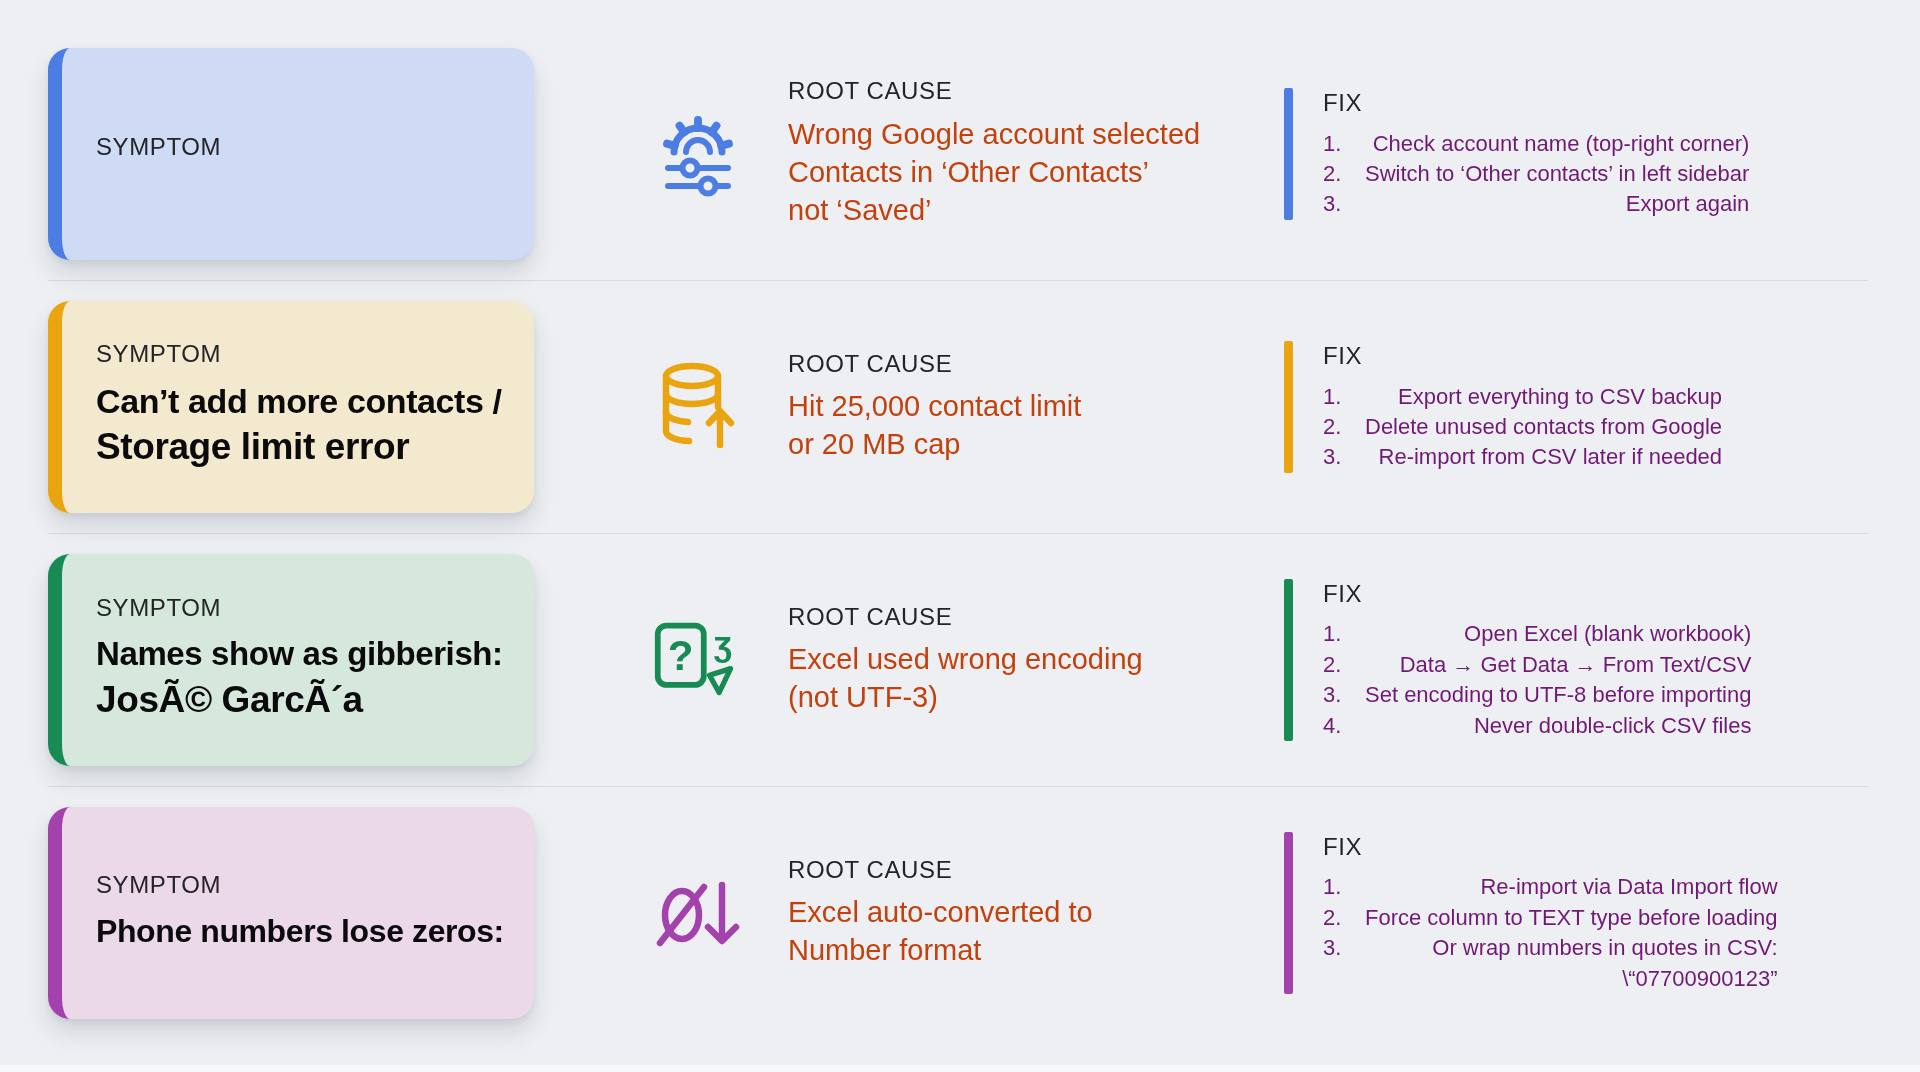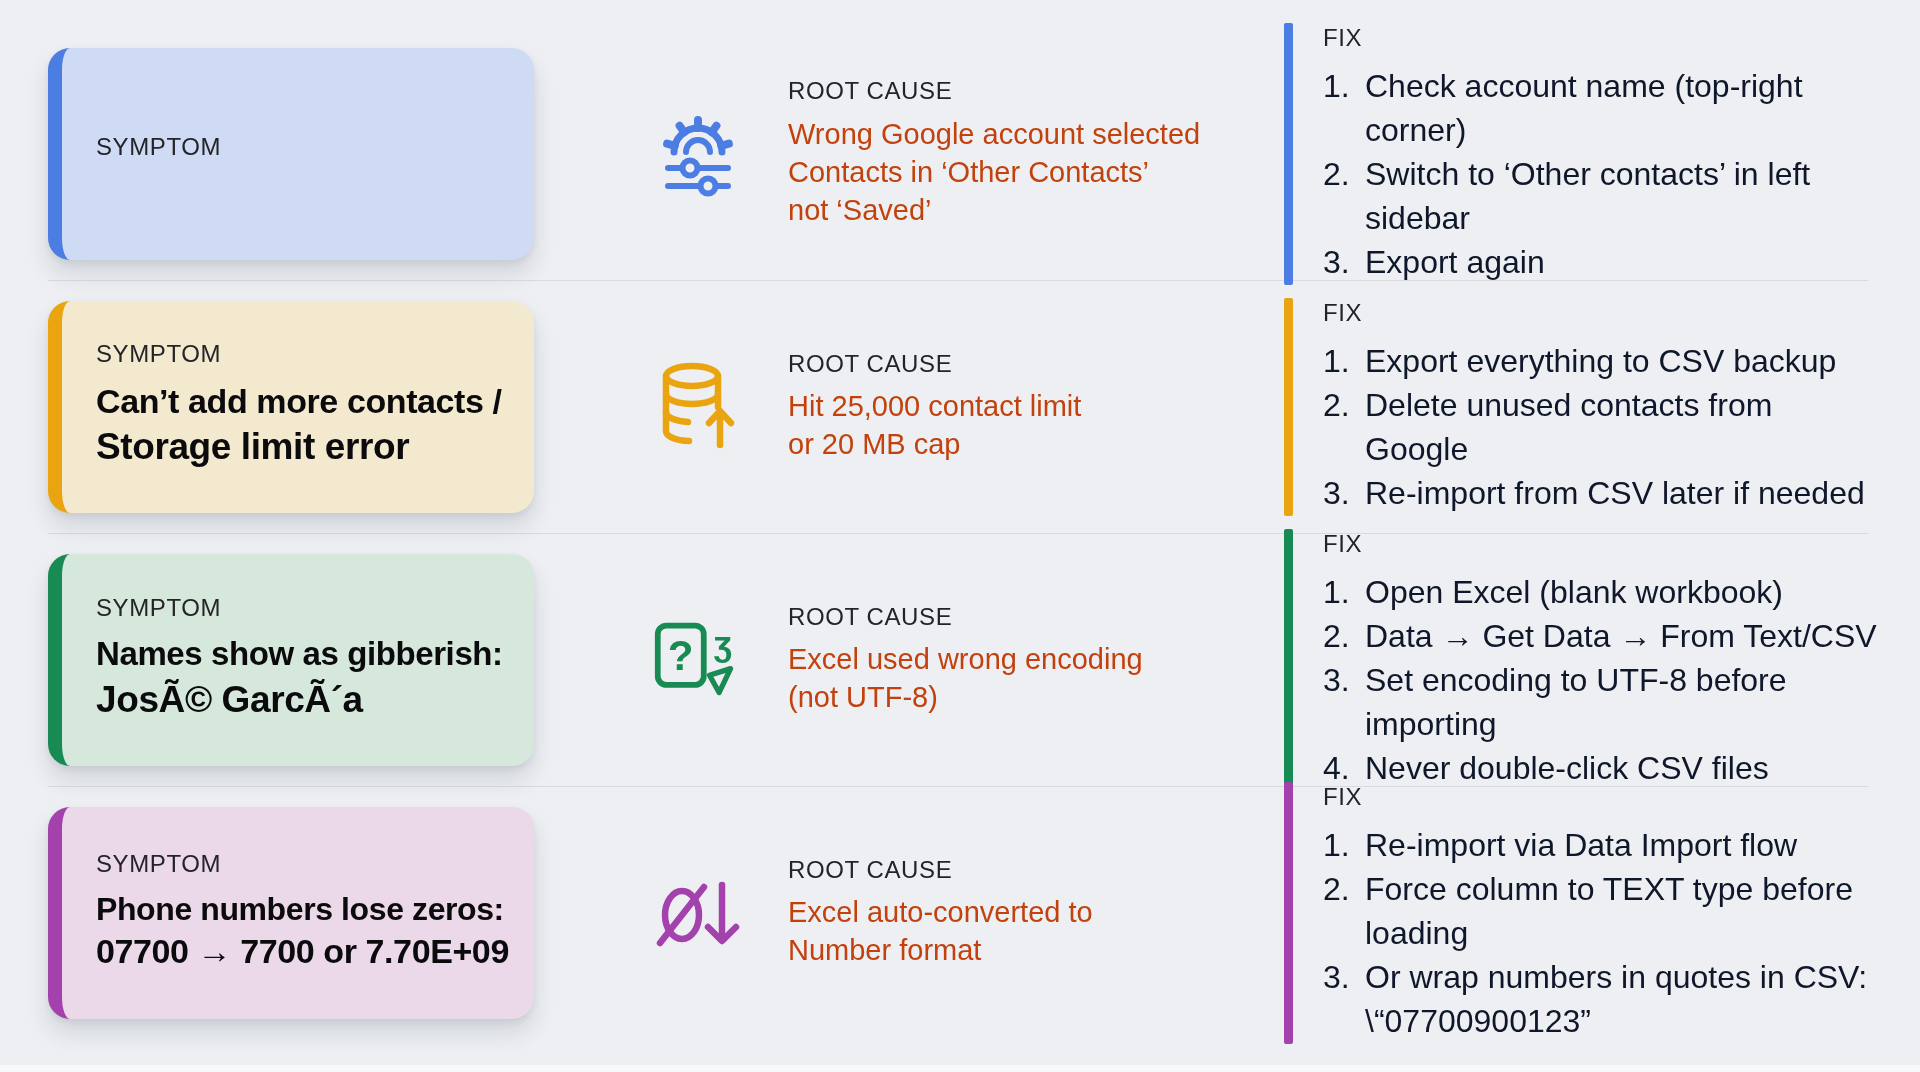--- a/index.html
+++ b/index.html
@@ -36,21 +36,21 @@
   .cause-line{font-size:29px;line-height:1.32;color:#c2410c;}
 
   
   .col-fix{flex:1;margin-left:72px;margin-right:36px;display:flex;}
   .fix-bar{width:9px;border-radius:2px;background:var(--accent);align-self:stretch;flex-shrink:0;margin-right:30px;}
   .fix-body{padding-top:2px;}
   .fix-body .kicker{margin-bottom:12px;}
   .fix-steps{list-style:none;margin:0;padding:0;counter-reset:step;}
   .fix-step{
     counter-increment:step;position:relative;padding-left:42px;
-    font-size:32px;line-height:1.38;color:#0f172a;white-space:pre-line;
+    font-size:22px;line-height:1.38;color:#701a75;white-space:pre-line;text-align:right;
   }
   .fix-step::before{content:counter(step) ".";position:absolute;left:0;top:0;}
 
   .bottom-strip{position:absolute;left:0;right:0;bottom:0;height:7px;background:#f8f9fa;}
 </style>
 </head>
 <body>
 
 <div class="page">
 
@@ -150,21 +150,21 @@
         <svg width="96" height="92" viewBox="0 0 96 92" fill="none" stroke="currentColor" stroke-width="6" stroke-linecap="round" stroke-linejoin="round">
           <rect x="6" y="10" width="48" height="62" rx="9"></rect>
           <text x="30" y="56" font-size="44" font-weight="bold" text-anchor="middle" fill="currentColor" stroke="none">?</text>
           <text x="74" y="42" font-size="36" font-weight="bold" text-anchor="middle" fill="currentColor" stroke="none">ʒ</text>
           <path d="M60 62 L82 55 L70 80 Z" stroke-width="5.5"></path>
         </svg>
       </div>
       <div class="cause-text">
         <div class="kicker">ROOT CAUSE</div>
         <div class="cause-line">Excel used wrong encoding</div>
-        <div class="cause-line">(not UTF-8)</div>
+        <div class="cause-line">(not UTF-3)</div>
       </div>
     </div>
     <div class="col-fix">
       <div class="fix-bar"></div>
       <div class="fix-body">
         <div class="kicker">FIX</div>
         <ol class="fix-steps">
           <li class="fix-step">Open Excel (blank workbook)</li>
           <li class="fix-step">Data → Get Data → From Text/CSV</li>
           <li class="fix-step">Set encoding to UTF-8 before importing</li>
@@ -174,21 +174,20 @@
     </div>
   </div>
 
   <div class="divider"></div>
 
   <div class="row" style="--accent: #a342ad; --card-bg: #ebd8e9;">
     <div class="symptom-card">
       <div class="kicker">SYMPTOM</div>
       <div class="headline">
         <div class="headline-line" style="font-size: 32px;">Phone numbers lose zeros:</div>
-        <div class="headline-line" style="font-size: 34px;">07700 → 7700 or 7.70E+09</div>
       </div>
     </div>
     <div class="col-cause">
       <div class="cause-icon">
         <svg width="92" height="92" viewBox="0 0 92 92" fill="none" stroke="currentColor" stroke-width="6.5" stroke-linecap="round" stroke-linejoin="round">
           <ellipse cx="30" cy="48" rx="17" ry="24"></ellipse>
           <line x1="8" y1="76" x2="52" y2="20"></line>
           <path d="M70 18 V72"></path>
           <path d="M56 60 L70 74 L84 60"></path>
         </svg>

